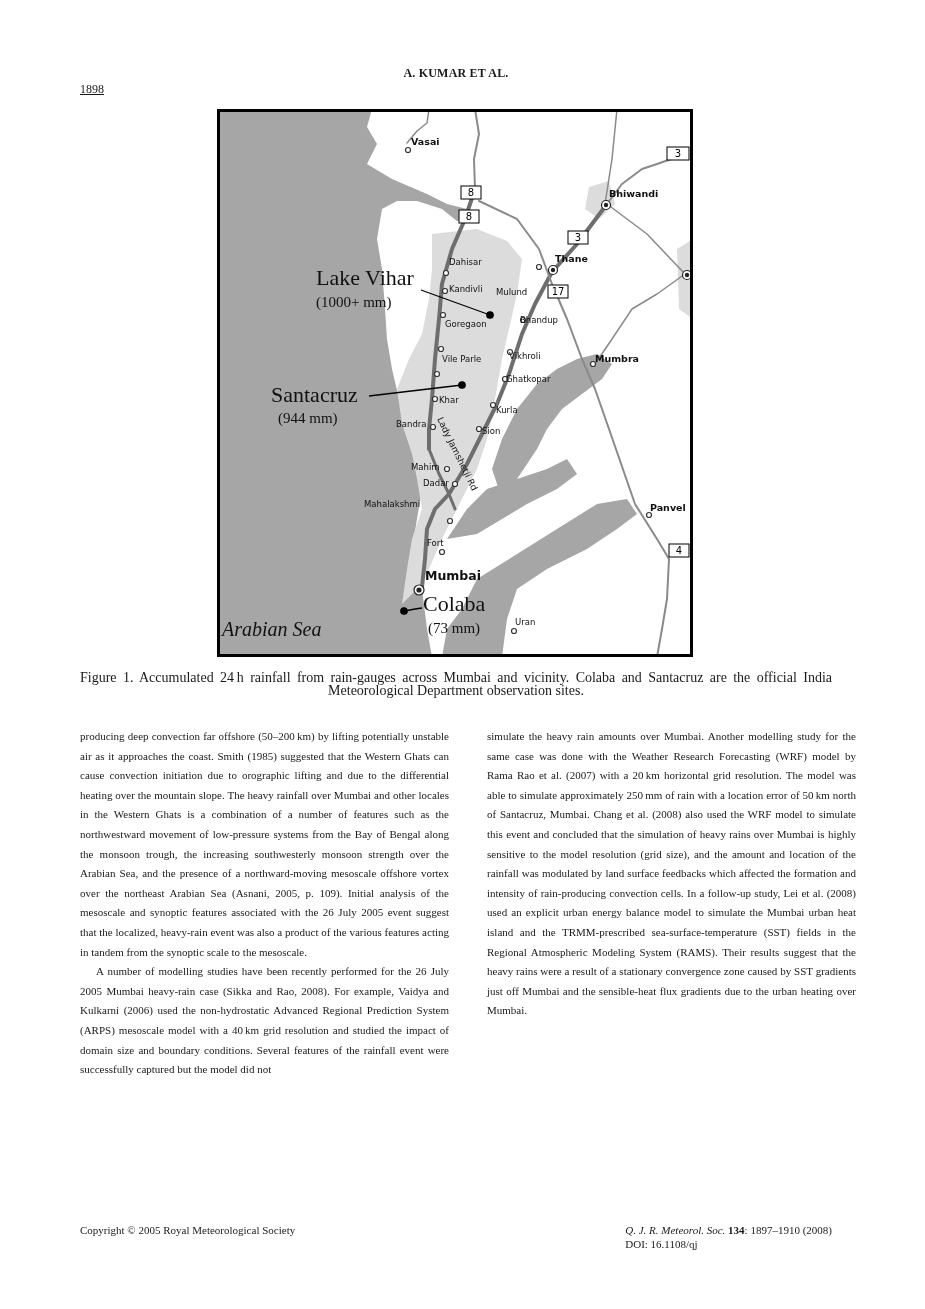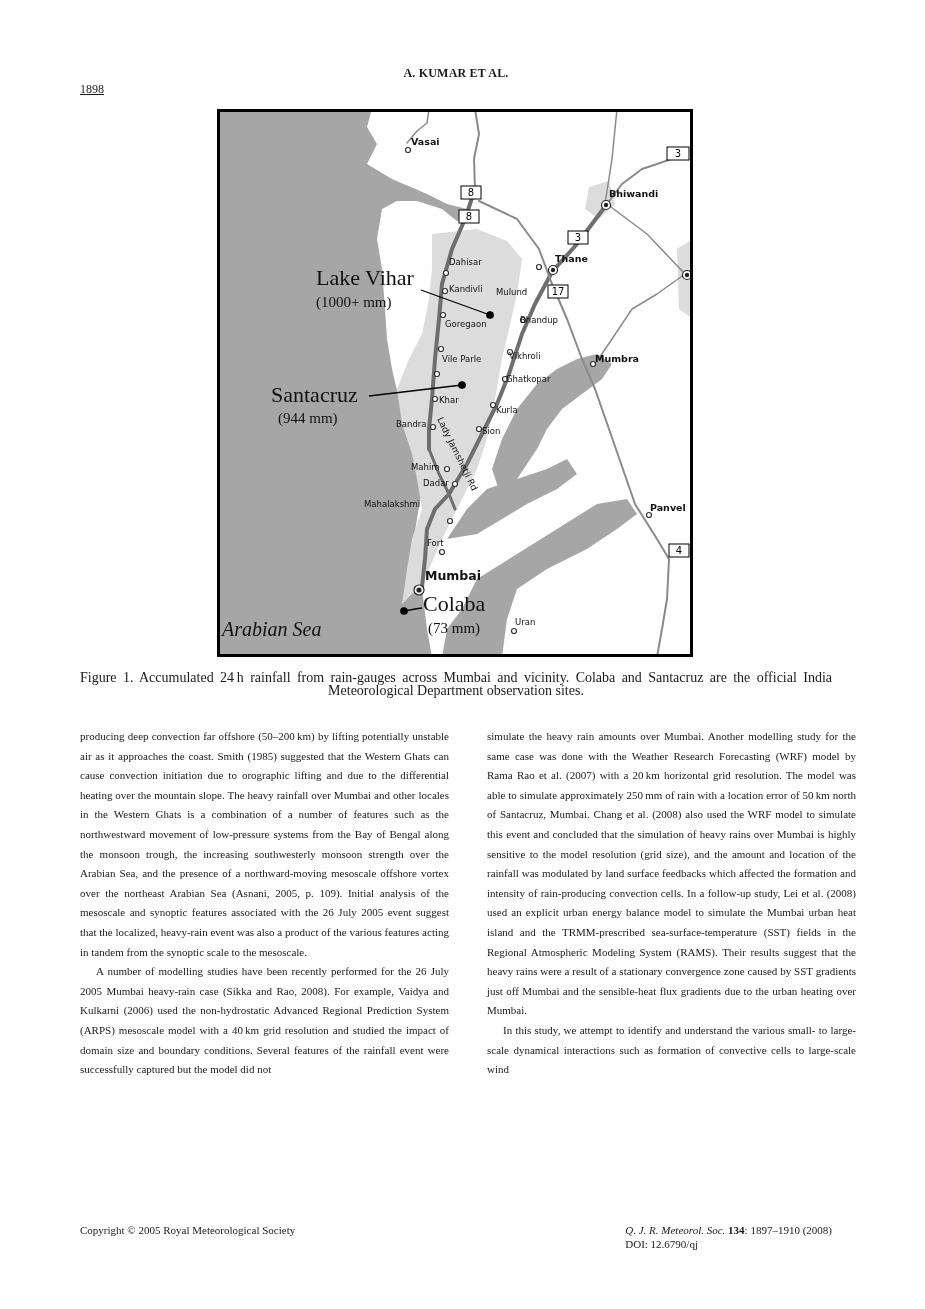--- a/index.html
+++ b/index.html
@@ -175,22 +175,21 @@
 
 <div class="caption">Figure 1. Accumulated 24 h rainfall from rain-gauges across Mumbai and vicinity. Colaba and Santacruz are the official India Meteorological Department observation sites.</div>
 
 <div class="col col-left">
   <p>producing deep convection far offshore (50–200 km) by lifting potentially unstable air as it approaches the coast. Smith (1985) suggested that the Western Ghats can cause convection initiation due to orographic lifting and due to the differential heating over the mountain slope. The heavy rainfall over Mumbai and other locales in the Western Ghats is a combination of a number of features such as the northwestward movement of low-pressure systems from the Bay of Bengal along the monsoon trough, the increasing southwesterly monsoon strength over the Arabian Sea, and the presence of a northward-moving mesoscale offshore vortex over the northeast Arabian Sea (Asnani, 2005, p. 109). Initial analysis of the mesoscale and synoptic features associated with the 26 July 2005 event suggest that the localized, heavy-rain event was also a product of the various features acting in tandem from the synoptic scale to the mesoscale.</p>
   <p class="indent">A number of modelling studies have been recently performed for the 26 July 2005 Mumbai heavy-rain case (Sikka and Rao, 2008). For example, Vaidya and Kulkarni (2006) used the non-hydrostatic Advanced Regional Prediction System (ARPS) mesoscale model with a 40 km grid resolution and studied the impact of domain size and boundary conditions. Several features of the rainfall event were successfully captured but the model did not</p>
 </div>
 
 <div class="col col-right">
   <p>simulate the heavy rain amounts over Mumbai. Another modelling study for the same case was done with the Weather Research Forecasting (WRF) model by Rama Rao et al. (2007) with a 20 km horizontal grid resolution. The model was able to simulate approximately 250 mm of rain with a location error of 50 km north of Santacruz, Mumbai. Chang et al. (2008) also used the WRF model to simulate this event and concluded that the simulation of heavy rains over Mumbai is highly sensitive to the model resolution (grid size), and the amount and location of the rainfall was modulated by land surface feedbacks which affected the formation and intensity of rain-producing convection cells. In a follow-up study, Lei et al. (2008) used an explicit urban energy balance model to simulate the Mumbai urban heat island and the TRMM-prescribed sea-surface-temperature (SST) fields in the Regional Atmospheric Modeling System (RAMS). Their results suggest that the heavy rains were a result of a stationary convergence zone caused by SST gradients just off Mumbai and the sensible-heat flux gradients due to the urban heating over Mumbai.</p>
-  <p class="indent">In this study, we attempt to identify and understand the various small- to large-scale dynamical interactions such as formation of convective cells to large-scale wind</p>
 </div>
 
 <div class="footer">
   <span class="copyright">Copyright © 2005 Royal Meteorological Society</span>
   <div class="journal">
     <div><span class="j-name">Q. J. R. Meteorol. Soc.</span> <span class="j-vol">134</span><span>: 1897–1910 (2008)</span></div>
-    <div>DOI: 12.6790/qj</div>
+    <div>DOI: 16.1108/qj</div>
   </div>
 </div>
 
 </body></html>

